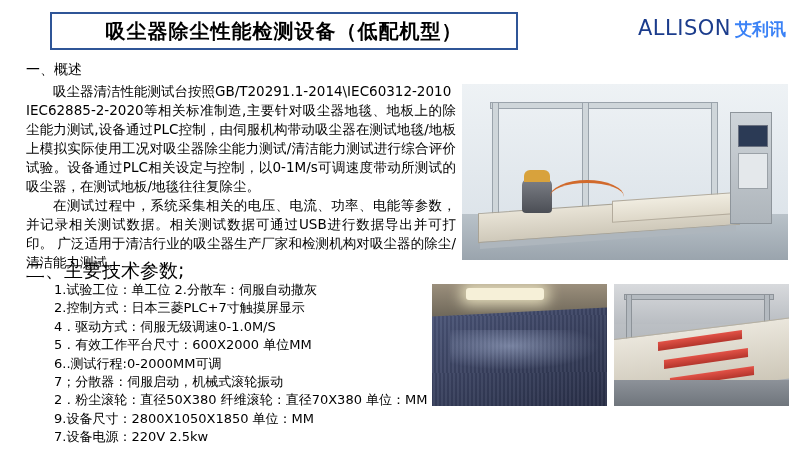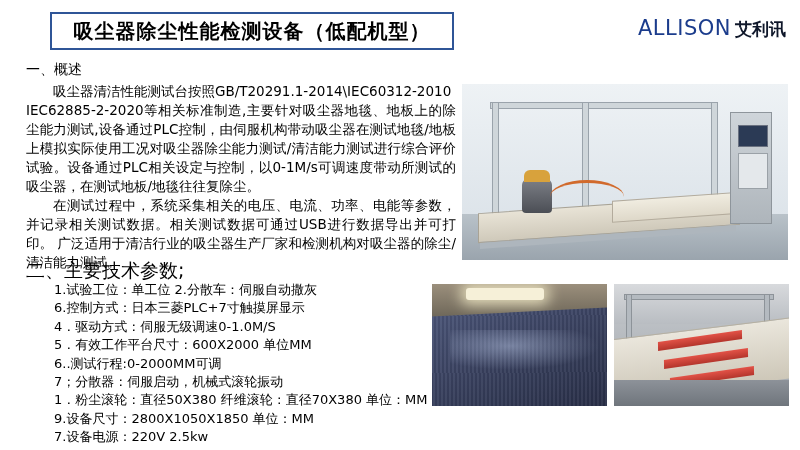--- a/index.html
+++ b/index.html
@@ -19,21 +19,21 @@
     position: relative;
     width: 800px;
     height: 450px;
   }
 
   
   .title-box {
     position: absolute;
     left: 50px;
     top: 12px;
-    width: 404px;
+    width: 468px;
     height: 38px;
     border: 2px solid #2f5597;
     box-sizing: border-box;
     display: flex;
     align-items: center;
     justify-content: center;
   }
   .title-text {
     font-size: 20px;
     font-weight: bold;
@@ -52,21 +52,21 @@
   .brand-en {
     font-size: 21px;
     font-weight: normal;
     color: #1b3c8c;
     letter-spacing: 0.5px;
     font-family: "DejaVu Sans", "Liberation Sans", sans-serif;
   }
   .brand-cn {
     font-size: 17px;
     font-weight: bold;
-    color: #0f172a;
+    color: #3b82f6;
     font-family: "DejaVu Sans", "Liberation Sans", sans-serif;
   }
 
   
   .section1-head {
     position: absolute;
     left: 26px;
     top: 60px;
     font-size: 14px;
     line-height: 18px;
@@ -364,26 +364,26 @@
   <div class="para">
     <p class="cont" style="text-indent:27px">吸尘器清洁性能测试台按照GB/T20291.1-2014\IEC60312-2010</p>
     <p class="cont">IEC62885-2-2020等相关标准制造,主要针对吸尘器地毯、地板上的除尘能力测试,设备通过PLC控制，由伺服机构带动吸尘器在测试地毯/地板上模拟实际使用工况对吸尘器除尘能力测试/清洁能力测试进行综合评价试验。设备通过PLC相关设定与控制，以0-1M/s可调速度带动所测试的吸尘器，在测试地板/地毯往往复除尘。</p>
     <p>在测试过程中，系统采集相关的电压、电流、功率、电能等参数，并记录相关测试数据。相关测试数据可通过USB进行数据导出并可打印。 广泛适用于清洁行业的吸尘器生产厂家和检测机构对吸尘器的除尘/清洁能力测试。</p>
   </div>
 
   <div class="section2-head">二、主要技术参数;</div>
 
   <div class="spec-list">
     <div>1.试验工位：单工位        2.分散车：伺服自动撒灰</div>
-    <div>6.控制方式：日本三菱PLC+7寸触摸屏显示</div>
+    <div>2.控制方式：日本三菱PLC+7寸触摸屏显示</div>
     <div>4．驱动方式：伺服无级调速0-1.0M/S</div>
     <div>5．有效工作平台尺寸：600X2000 单位MM</div>
     <div>6..测试行程:0-2000MM可调</div>
     <div>7；分散器：伺服启动，机械式滚轮振动</div>
-    <div>1．粉尘滚轮：直径50X380 纤维滚轮：直径70X380 单位：MM</div>
+    <div>2．粉尘滚轮：直径50X380 纤维滚轮：直径70X380 单位：MM</div>
     <div>9.设备尺寸：2800X1050X1850 单位：MM</div>
     <div>7.设备电源：220V   2.5kw</div>
   </div>
 
   <div class="photo-main">
     <div class="pm-wall"></div>
     <div class="pm-floor"></div>
     <div class="pm-frame-top"></div>
     <div class="pm-post p1"></div>
     <div class="pm-post p2"></div>

